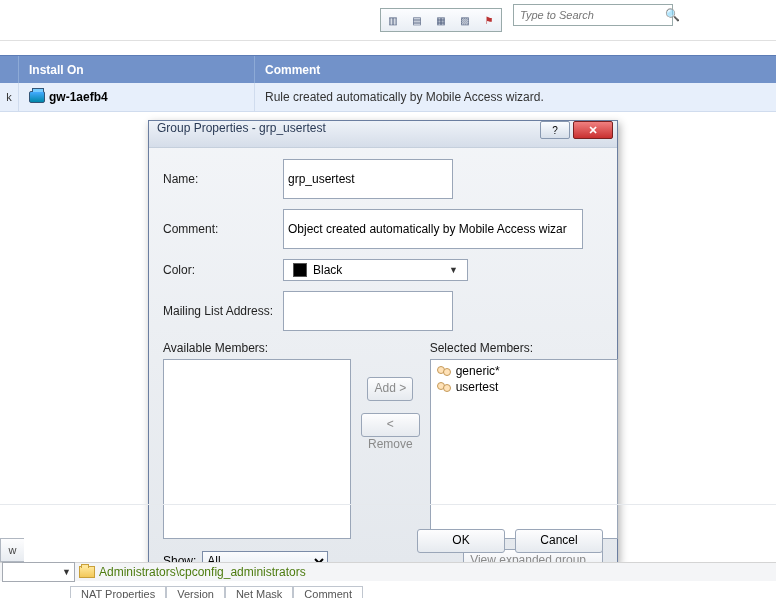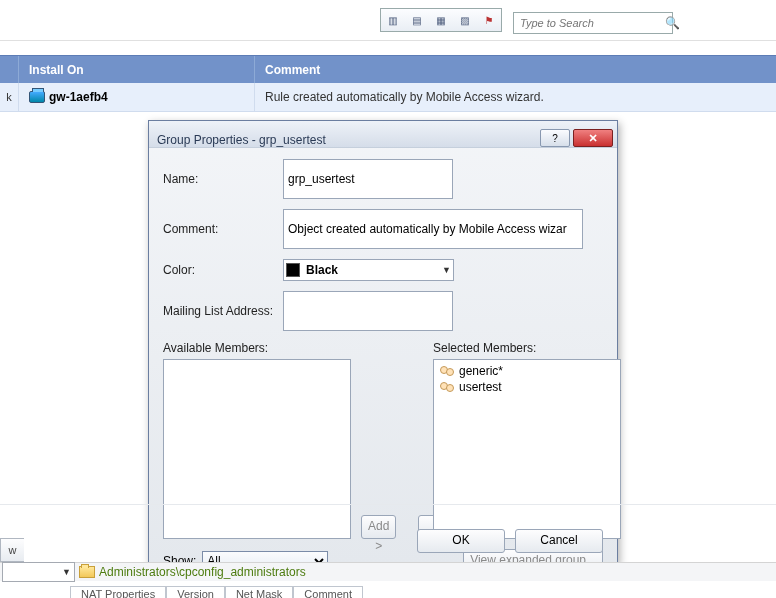--- a/index.html
+++ b/index.html
@@ -40,21 +40,21 @@
     display: flex;
     align-items: center;
     justify-content: center;
     font-size: 10px;
     color: #4a5a7a;
     cursor: pointer;
   }
   .tool-icons .ti.red { color: #b33; }
   .search-box {
     position: absolute;
-    top: 12px;
+    top: 4px;
     left: 513px;
     width: 150px;
     height: 20px;
     border: 1px solid #9aa;
     display: flex;
     align-items: center;
     padding: 0 4px;
     background: #fff;
   }
   .search-box input {
@@ -124,21 +124,21 @@
     width: 468px;
     height: 442px;
     background: linear-gradient(#f3f5f8, #e4e8ed);
     border: 1px solid #6b7ea0;
     box-shadow: 2px 3px 8px rgba(0,0,0,0.3);
   }
   .titlebar {
     height: 26px;
     background: linear-gradient(#eef2f8, #d5dde9);
     display: flex;
-    align-items: flex-end;
+    align-items: flex-start;
     padding: 0 4px 0 8px;
     border-bottom: 1px solid #c5cfdc;
   }
   .titlebar .title-text { flex: 1; color: #2a3a55; font-size: 12px; }
   .titlebar .tbtn {
     width: 28px; height: 16px;
     margin-left: 3px;
     display: flex;
     align-items: center;
     justify-content: center;
@@ -181,24 +181,23 @@
   .form-row .inp-name { width: 160px; }
   .form-row .inp-comment { width: 290px; }
   .form-row .inp-mla { width: 160px; }
   .color-select {
     border: 1px solid #9aa6b8;
     background: #fff;
     height: 20px;
     width: 165px;
     display: flex;
     align-items: center;
-    padding: 0 2px;
+    padding: 0 9px;
     gap: 6px;
     cursor: pointer;
-    font-weight: bold;
   }
   .color-swatch {
     width: 12px; height: 12px;
     background: #000;
     border: 1px solid #555;
   }
   .color-select .clabel { flex:1; }
   .color-select .caret { font-size: 9px; color:#333; }
 
   .members-area {
@@ -230,26 +229,26 @@
   }
   .listbox .item .pic:before, .listbox .item .pic:after{
     content:""; position:absolute; width:6px; height:6px;
     border-radius:50%; background:#ffe2b8; border:1px solid #c59a5a;
   }
   .listbox .item .pic:before{left:1px; top:1px;}
   .listbox .item .pic:after{left:7px; top:3px;}
 
   .mid-buttons {
     display: flex;
-    flex-direction: row;
+    flex-direction: column;
     justify-content: flex-start;
     padding-top: 36px;
-    gap: 22px;
+    gap: 12px;
     width: 62px;
-    align-items: flex-end;
+    align-items: center;
   }
   .winbtn {
     border: 1px solid #9aa6b8;
     background: linear-gradient(#fdfdfe, #e6eaef);
     height: 22px;
     font-size: 12px;
     color: #8a8a8a;
     cursor: default;
     border-radius: 3px;
     text-align: center;

